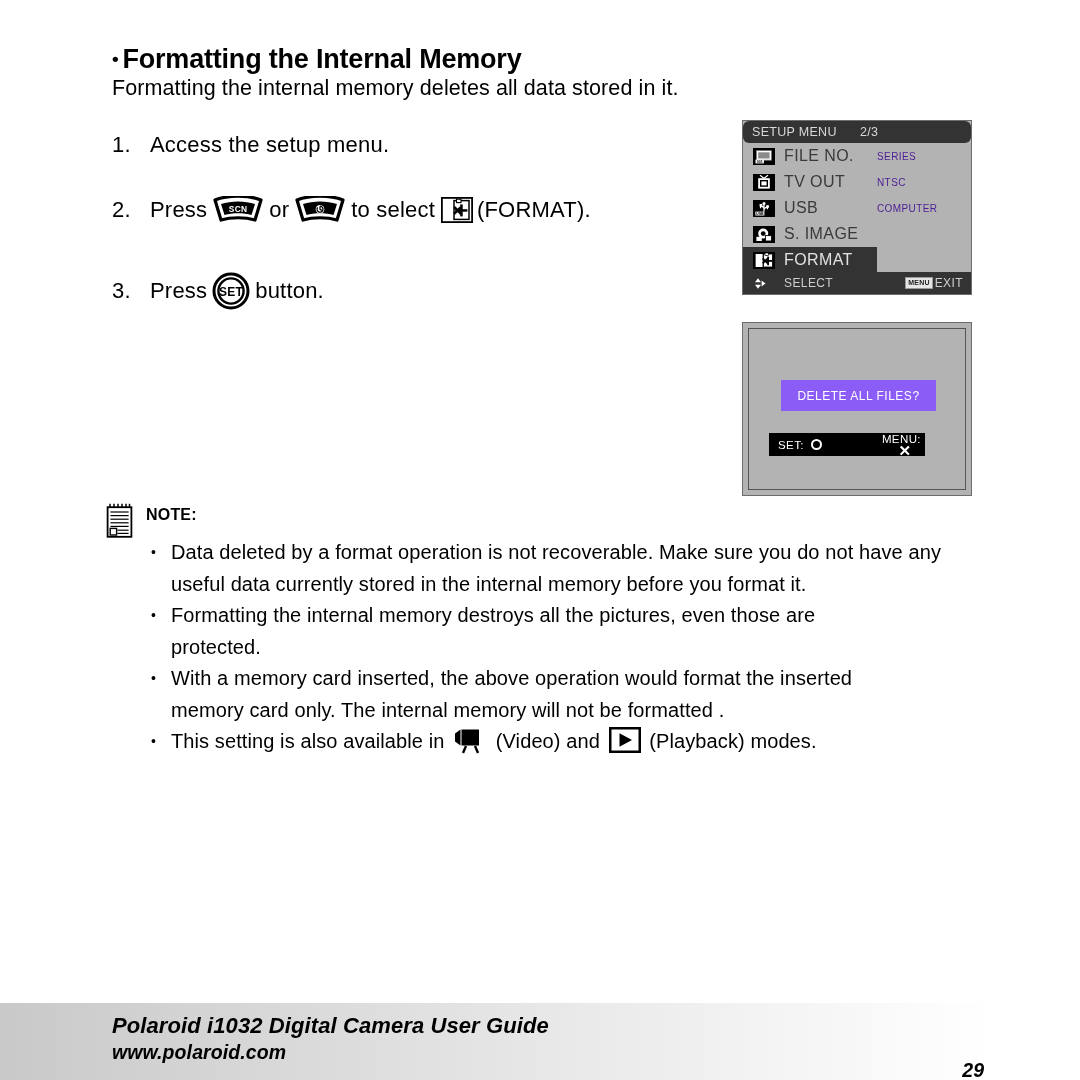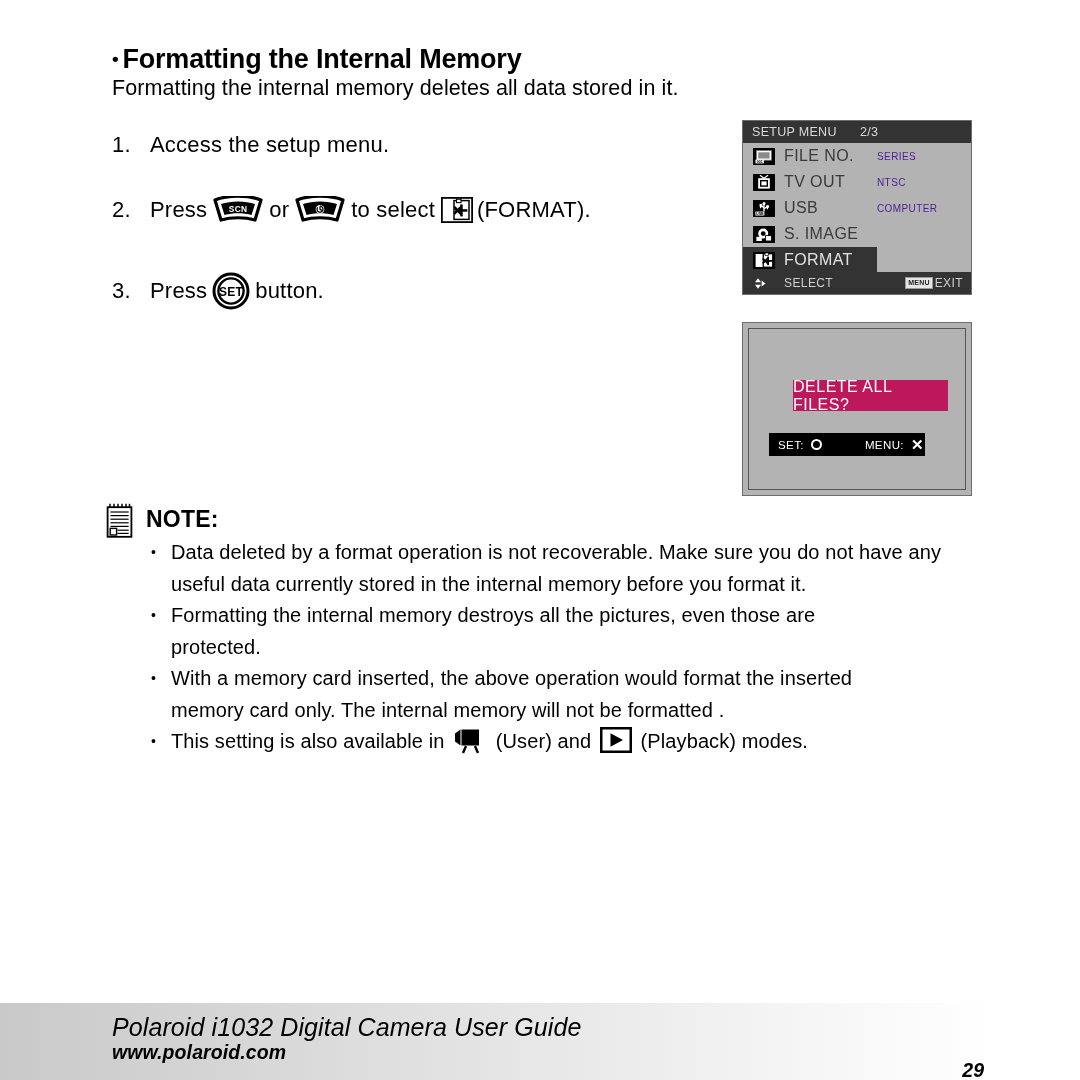--- a/index.html
+++ b/index.html
@@ -129,20 +129,21 @@
   }
   .menu-titlebar {
     height: 22px;
     background: #333333;
     color: #d9d9d9;
     font-size: 12.5px;
     letter-spacing: 0.3px;
     display: flex;
     align-items: center;
     padding-left: 9px;
+    border-radius: 6px;
   }
   .menu-titlebar .mt-title { width: 108px; }
   .menu-body {
     height: 128px;
     position: relative;
   }
   .menu-row {
     height: 26px;
     display: flex;
     align-items: center;
@@ -219,27 +220,27 @@
   .lcd-dialog-inner {
     width: 100%;
     height: 100%;
     background: #b3b3b3;
     border: 1px solid #555555;
     box-sizing: border-box;
     position: relative;
   }
   .dlg-msg {
     position: absolute;
-    left: 44px;
+    left: 32px;
     top: 51px;
     width: 155px;
     height: 31px;
-    background: #be185d;
+    background: #8b5cf6;
     color: #ffffff;
-    font-size: 16px;
+    font-size: 12px;
     letter-spacing: 0.5px;
     display: flex;
     align-items: center;
     justify-content: center;
   }
   .dlg-bar {
     position: absolute;
     left: 20px;
     top: 104px;
     width: 156px;
@@ -247,21 +248,21 @@
     background: #000000;
     color: #ffffff;
     font-size: 11.5px;
     letter-spacing: 0.4px;
     display: flex;
     align-items: center;
     box-sizing: border-box;
     padding: 0 9px;
   }
   .dlg-bar .set-part { display:flex; align-items:center; }
-  .dlg-bar .menu-part { display:flex; align-items:center; margin-left: 43px; }
+  .dlg-bar .menu-part { display:flex; align-items:center; margin-left: 60px; flex-direction: column; }
   .glyph-circle {
     display:inline-block;
     width: 11px; height: 11px;
     border: 2.5px solid #ffffff;
     border-radius: 50%;
     margin-left: 7px;
     box-sizing: border-box;
   }
   .glyph-cross {
     display:inline-block;
@@ -277,21 +278,21 @@
     left: 106px;
     top: 503px;
     width: 27px;
     height: 35px;
   }
   .note-icon svg { display:block; }
   .note-title {
     position: absolute;
     left: 146px;
     top: 506px;
-    font-size: 23px;
+    font-size: 16px;
     font-weight: bold;
     letter-spacing: 0.2px;
   }
 
   .note-list {
     position: absolute;
     left: 146px;
     top: 537px;
     width: 828px;
   }
@@ -319,22 +320,22 @@
     left: 0;
     top: 1003px;
     width: 1080px;
     height: 77px;
     background: linear-gradient(to right, #c9c9c9 0%, #d6d6d6 22%, #e6e6e6 48%, #f4f4f4 72%, #ffffff 92%);
   }
   .footer-line1 {
     position: absolute;
     left: 112px;
     top: 10px;
-    font-size: 25px;
-    font-weight: normal;
+    font-size: 22px;
+    font-weight: bold;
     font-style: italic;
     letter-spacing: 0.1px;
   }
   .footer-line2 {
     position: absolute;
     left: 112px;
     top: 38px;
     font-size: 19.5px;
     font-weight: bold;
     font-style: italic;
@@ -596,21 +597,21 @@
     <div class="note-item">
       <span class="nb">•</span>
       <span>This setting is also available in</span>
       <span class="icon-video-inline">
         <svg viewBox="0 0 34 28" width="34" height="28">
           <path d="M2 6.5 L 7.5 2.5 L 7.5 18.5 L 2 14.5 Z" fill="#000000"></path>
           <rect x="8.5" y="2.5" width="17.5" height="16" fill="#000000"></rect>
           <path d="M13 19 L 10 26 M22 19 L 25 26" stroke="#000000" stroke-width="2.4" fill="none"></path>
         </svg>
       </span>
-      <span>(User) and</span>
+      <span>(Video) and</span>
       <span class="icon-play-inline">
         <svg viewBox="0 0 32 26" width="32" height="26">
           <rect x="1.2" y="1.2" width="29.6" height="23.6" fill="#ffffff" stroke="#000000" stroke-width="2.6"></rect>
           <path d="M10.5 6.2 L 23 13 L 10.5 19.8 Z" fill="#000000"></path>
         </svg>
       </span>
       <span>(Playback) modes.</span>
     </div>
 
   </div>

